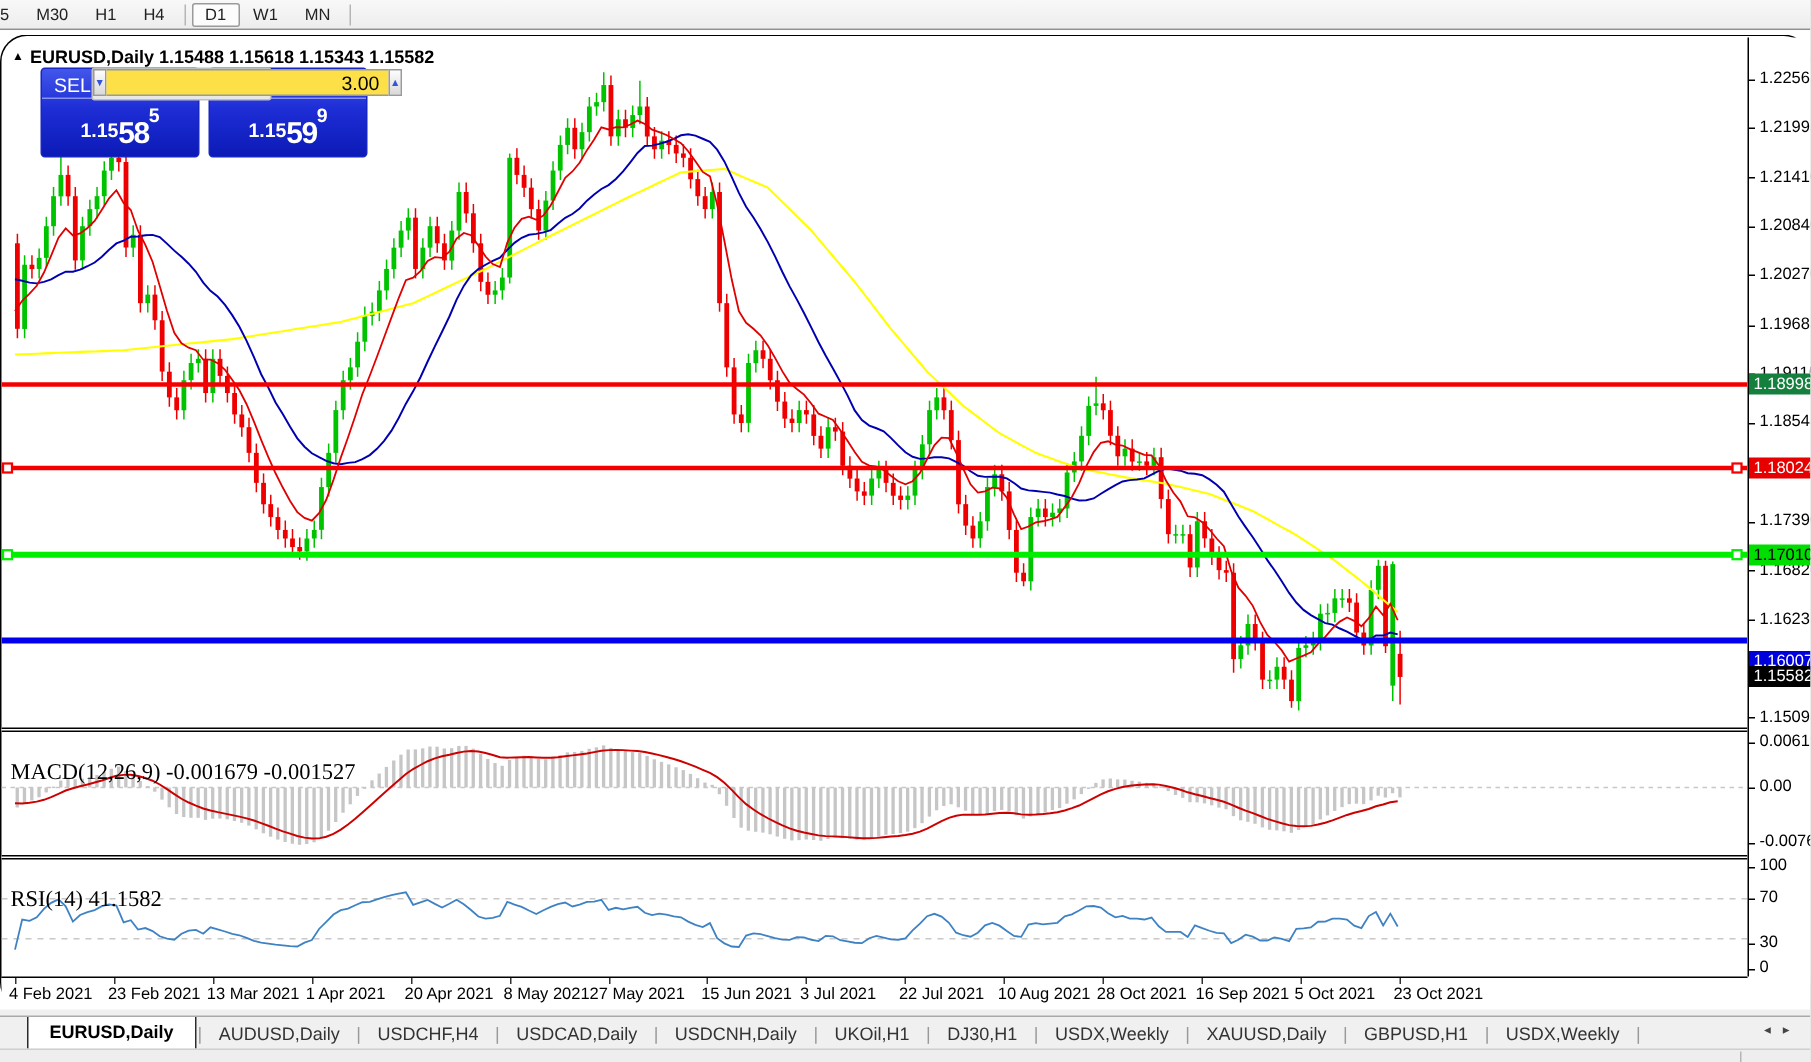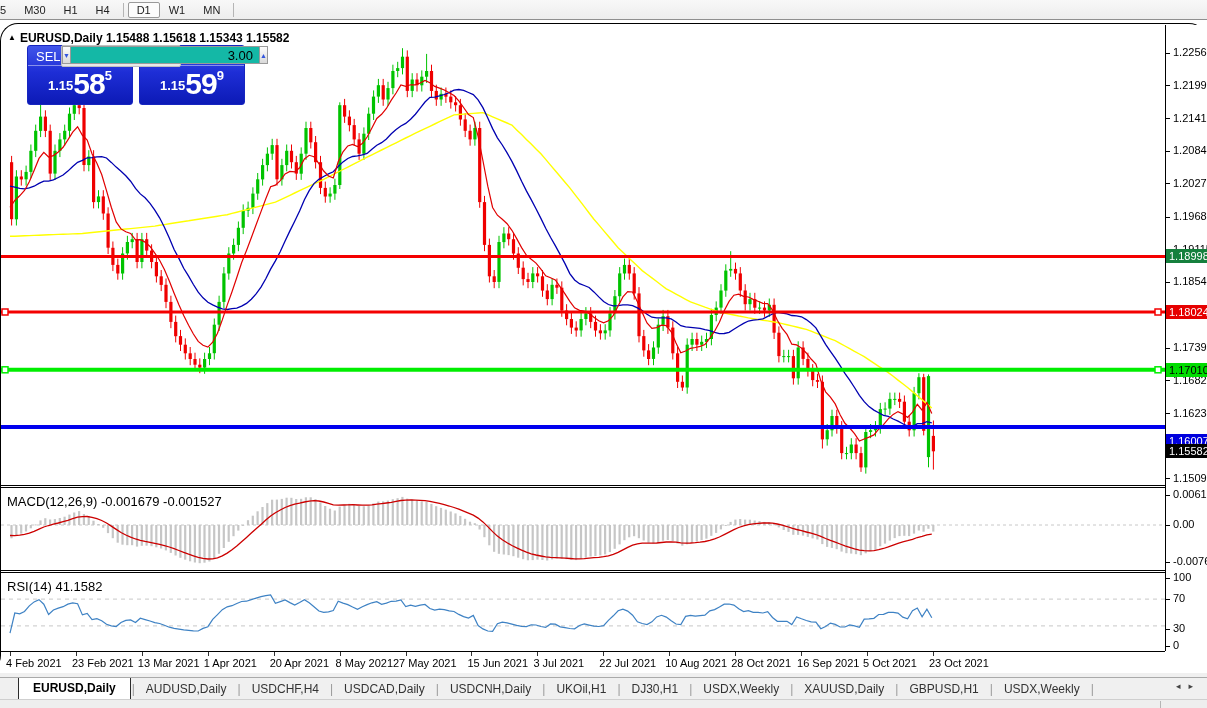--- a/index.html
+++ b/index.html
@@ -28,43 +28,43 @@
   .dlab{position:absolute;top:5px;font-size:11px;color:#000;white-space:nowrap;}
   .dtick{position:absolute;top:0;width:1px;height:4px;background:#333;}
   
   #axis-col{position:absolute;left:1164px;top:1px;width:42px;height:626px;background:#fff;
             border-left:1px solid #000;box-sizing:border-box;}
   .alab{position:absolute;left:7px;font-size:11px;color:#000;white-space:nowrap;}
   .atick{position:absolute;left:0;width:4px;height:1px;background:#000;}
   .badge{position:absolute;left:0;width:42px;height:14px;font-size:11px;line-height:14px;
          padding-left:3px;box-sizing:border-box;white-space:nowrap;}
   
-  .pane-label{position:absolute;left:6px;top:6px;font-size:13px;color:#000;}
+  .pane-label{position:absolute;left:6px;top:19px;font-size:15px;color:#000;font-family:Liberation Serif, serif;}
   #chart-title{position:absolute;left:7px;top:6px;font-size:12px;font-weight:bold;color:#000;}
   #chart-title .arr{font-size:8px;vertical-align:2px;margin-right:4px;}
   
   #trade-panel{position:absolute;left:10px;top:20px;width:218px;height:60px;}
   .tp-box{position:absolute;top:0;width:106px;height:60px;border-radius:3px;
           background:linear-gradient(180deg,#4256ea 0%,#1e2ed6 45%,#0c1ab6 100%);
           border:1px solid #1726c0;box-sizing:border-box;color:#fff;margin-left:16px;}
   #tp-sell{left:0;} #tp-buy{left:112px;}
   .tp-head{height:20px;font-size:13px;color:#fff;padding:3px 8px 0 8px;box-sizing:border-box;
            border-bottom:1px solid rgba(255,255,255,.45);}
   #tp-buy .tp-head{text-align:right;}
   .tp-price{position:absolute;left:0;bottom:3px;width:100%;text-align:center;white-space:nowrap;}
   .tp-price .pp{font-size:13px;font-weight:bold;vertical-align:4px;}
-  .tp-price .pb{font-size:30px;font-weight:bold;letter-spacing:-1px;}
+  .tp-price .pb{font-size:20px;font-weight:bold;letter-spacing:-1px;}
   .tp-price sup{font-size:13px;font-weight:bold;vertical-align:14px;}
   #tp-spin{position:absolute;left:50px;top:0;width:118px;height:20px;background:#e8e8e8;
            border:1px solid #c0c0c0;border-radius:2px;display:flex;}
   .sp-btn{width:18px;height:18px;background:linear-gradient(#fdfdfd,#d9d9d9);
           border:1px solid #9a9a9a;box-sizing:border-box;font-size:7px;color:#3355dd;
           text-align:center;line-height:17px;}
   #tp-vol{flex:1;height:18px;border:1px solid #9a9a9a;border-left:none;border-right:none;
-          background:#14b8a6;font-size:13px;text-align:right;padding:0 6px;box-sizing:border-box;
+          background:#fde047;font-size:13px;text-align:right;padding:0 6px;box-sizing:border-box;
           font-family:"Liberation Sans",sans-serif;color:#000;}
   
   #bottom-chrome{position:absolute;left:0;top:673px;width:1207px;height:35px;background:#f0f0f0;}
   #tab-bar{position:absolute;left:0;top:4px;width:1207px;height:22px;border-top:1px solid #aaa;
            display:flex;align-items:flex-end;white-space:nowrap;overflow:hidden;}
   .tab{font-size:12px;color:#333;padding:3px 10px 4px 10px;cursor:default;}
   .tab.active{background:#fff;border:1px solid #2b2b2b;border-bottom:none;font-weight:bold;
               color:#000;padding:3px 14px 5px 14px;margin-left:18px;}
   .tsep{color:#999;font-size:12px;padding:3px 1px 4px 1px;}
   #tab-arrows{position:absolute;right:6px;top:8px;font-size:9px;color:#444;letter-spacing:8px;}

